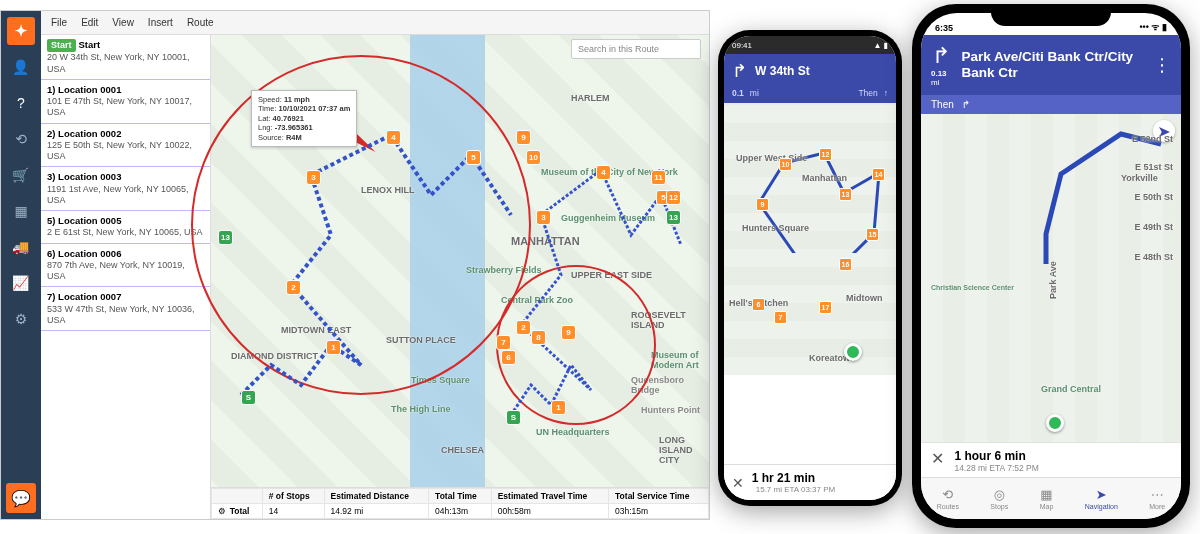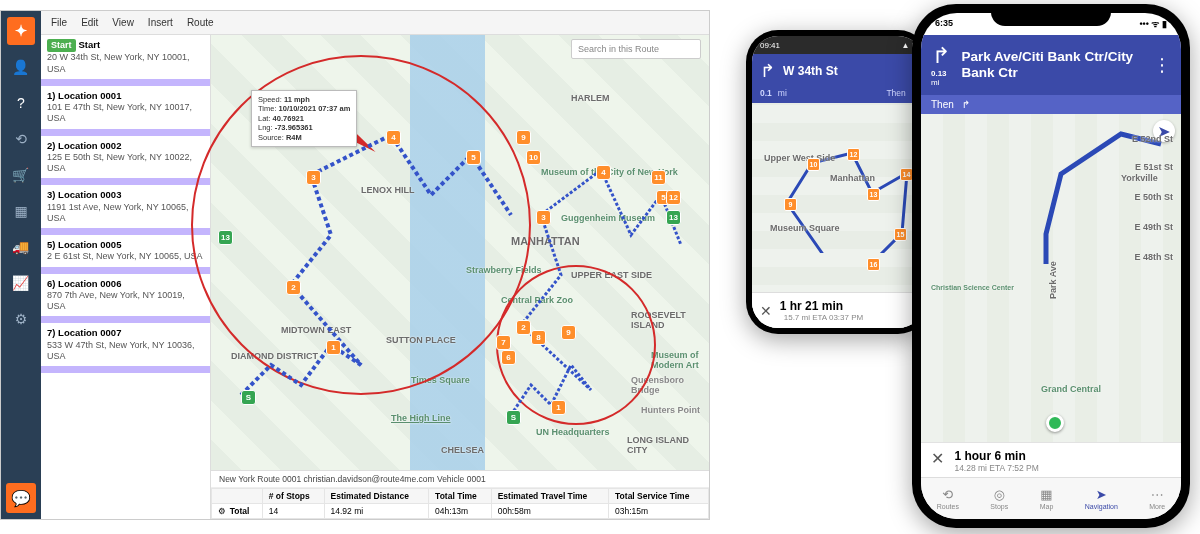--- a/index.html
+++ b/index.html
@@ -11,21 +11,21 @@
 .sidebar { width: 40px; background: #2a3f55; display: flex; flex-direction: column; align-items: center; padding-top: 6px; gap: 8px; }
 .sidebar .logo { width: 28px; height: 28px; background: #ff6d1f; border-radius: 3px; display:flex; align-items:center; justify-content:center; color:#fff; font-size:15px; font-weight:bold;}
 .sidebar .nav-ico { width: 30px; height: 28px; color:#9db1c6; display:flex; align-items:center; justify-content:center; font-size:14px; cursor:pointer;}
 .sidebar .nav-ico.active { color:#fff; }
 .sidebar-bottom { margin-top:auto; }
 .chat-ico { width:30px; height:30px; background:#ff6d1f; color:#fff; display:flex; align-items:center; justify-content:center; border-radius:3px; margin-bottom:6px;}
 
 .stoplist { width: 170px; background:#fff; border-right:1px solid #ddd; overflow:hidden; font-size:9px; }
 .menubar { height:24px; background:#f5f5f5; border-bottom:1px solid #ddd; display:flex; align-items:center; gap:14px; padding:0 10px; font-size:10px; color:#333;}
 .menubar span { cursor:pointer;text-align:center; }
-.stop { padding:4px 6px; border-bottom:7px solid #c4b5fd; line-height:1.25;}
+.stop { padding:4px 6px; border-bottom:1px solid #c4b5fd; line-height:1.25;}
 .stop .badge { display:inline-block; background:#4caf50; color:#fff; font-weight:bold; padding:1px 4px; border-radius:2px; margin-right:3px; font-size:9px;}
 .stop b { font-size:9.5px; }
 .stop .addr { color:#555; }
 
 .mapwrap { flex:1; position:relative; background:#e9f0e2; }
 .map-bg { position:absolute; inset:0; background: repeating-linear-gradient(45deg,#eef5eb 0 28px,#e6eee4 28px 56px); }
 .map-bg::after { content:""; position:absolute; inset:0; background:
   linear-gradient(90deg, transparent 0 40%, #a9d0ea 40% 55%, transparent 55% 100%); opacity:.85;}
 .map-label { position:absolute; font-size:9px; color:#6b6b6b; font-weight:600; text-shadow:0 0 2px #fff;}
 .marker { position:absolute; width:15px; height:15px; background:#ff8e2b; color:#fff; font-size:8px; font-weight:bold; display:flex; align-items:center; justify-content:center; border:1.5px solid #fff; border-radius:3px;}
@@ -40,37 +40,37 @@
 .routeinfo .title { padding:3px 8px; border-bottom:1px solid #eee; color:#444;}
 .routeinfo table { width:100%; border-collapse:collapse; }
 .routeinfo th, .routeinfo td { border:1px solid #e5e5e5; padding:2px 6px; text-align:left; font-size:8.5px;}
 .routeinfo th { background:#f6f6f6; font-weight:bold;}
 .gear { display:inline-block; margin-right:4px; }
 
 
 .phone { position:absolute; background:#000; border-radius:32px; box-shadow:0 6px 24px rgba(0,0,0,.35); overflow:hidden; }
 .phone .screen { position:absolute; background:#fff; overflow:hidden; }
 
-.android { left:718px; top:30px; width:184px; height:304px;margin-left:28px; }
+.android { left:718px; top:30px; width:184px; height:476px; }
 .android .screen { left:6px; top:6px; right:6px; bottom:6px; border-radius:26px; }
 .android .statusbar { height:18px; background:#2b2b2b; color:#fff; font-size:8px; display:flex; align-items:center; padding:0 8px;}
 .android .dirbar { background:#3b4aa8; color:#fff; padding:6px 8px; display:flex; align-items:center; gap:8px;}
 .android .dirbar .turn { font-size:18px; }
 .android .dirbar .street { font-size:12px; font-weight:600; }
 .android .sub { background:#3b4aa8; color:#cfd6ff; font-size:8.5px; padding:0 8px 5px; display:flex; gap:6px; align-items:center;}
 .android .amap { height:272px; position:relative; background:repeating-linear-gradient(0deg,#eef2ed 0 18px,#e8ede6 18px 36px);}
 .android .bot { position:absolute; left:0; right:0; bottom:0; background:#fff; padding:6px 8px; display:flex; align-items:center; gap:8px; border-top:1px solid #ddd;}
 .android .bot .x { font-size:14px; color:#555;}
 .android .bot .big { font-size:12px; font-weight:700; }
 .android .bot .small { font-size:8px; color:#888; margin-left:4px;}
 
 .iphone { left:912px; top:4px; width:278px; height:524px; border-radius:44px; }
 .iphone .notch { position:absolute; top:0; left:50%; transform:translateX(-50%); width:120px; height:22px; background:#000; border-radius:0 0 14px 14px; z-index:5;}
 .iphone .screen { left:9px; top:9px; right:9px; bottom:9px; border-radius:36px; }
-.iphone .statusbar { height:22px; font-size:9px; display:flex; justify-content:space-between; align-items:center; padding:0 14px 2px; font-weight:600;}
+.iphone .statusbar { height:22px; font-size:9px; display:flex; justify-content:space-between; align-items:flex-end; padding:0 14px 2px; font-weight:600;}
 .iphone .dirbar { background:#3b4aa8; color:#fff; padding:8px 10px; display:flex; align-items:center; gap:10px;}
 .iphone .dirbar .turn { font-size:22px; }
 .iphone .dirbar .street { font-size:13.5px; font-weight:600; line-height:1.15;}
 .iphone .thenbar { background:#5563c6; color:#fff; font-size:10px; padding:4px 10px; display:flex; align-items:center; gap:8px;}
 .iphone .imap { height:328px; position:relative; background:repeating-linear-gradient(90deg,#eef2ed 0 22px,#e9eee6 22px 44px);}
 .iphone .etabar { background:#fff; padding:6px 10px; border-top:1px solid #e2e2e2;}
 .iphone .etabar .x { float:left; font-size:16px; color:#555; margin-right:10px;}
 .iphone .etabar .l1 { font-size:12px; font-weight:700;}
 .iphone .etabar .l2 { font-size:8.5px; color:#888;}
 .iphone .tabbar { position:absolute; left:0; right:0; bottom:0; height:42px; background:#f7f7f7; border-top:1px solid #ddd; display:flex; justify-content:space-around; align-items:center;}
@@ -127,28 +127,28 @@
 
         <span class="map-label" style="left:300px; top:200px; font-size:11px;">MANHATTAN</span>
         <span class="map-label" style="left:360px; top:58px;">HARLEM</span>
         <span class="map-label" style="left:150px; top:150px;">LENOX HILL</span>
         <span class="map-label" style="left:70px; top:290px;">MIDTOWN EAST</span>
         <span class="map-label" style="left:360px; top:235px;">UPPER EAST SIDE</span>
         <span class="map-label" style="left:230px; top:410px;">CHELSEA</span>
         <span class="map-label" style="left:20px; top:296px;margin-top:20px;">DIAMOND DISTRICT</span>
         <span class="map-label" style="left:175px; top:300px;">SUTTON PLACE</span>
         <span class="map-label" style="left:420px; top:275px;">ROOSEVELT ISLAND</span>
-        <span class="map-label" style="left:416px; top:400px;">LONG ISLAND CITY</span>
+        <span class="map-label" style="left:448px; top:400px;">LONG ISLAND CITY</span>
         <span class="map-label" style="left:350px; top:178px; color:#5a8f6e;">Guggenheim Museum</span>
         <span class="map-label" style="left:330px; top:132px; color:#5a8f6e;">Museum of the City of New York</span>
         <span class="map-label" style="left:440px; top:315px; color:#5a8f6e;">Museum of Modern Art</span>
         <span class="map-label" style="left:290px; top:260px; color:#5a8f6e;">Central Park Zoo</span>
         <span class="map-label" style="left:255px; top:230px; color:#5a8f6e;">Strawberry Fields</span>
         <span class="map-label" style="left:200px; top:340px; color:#5a8f6e;">Times Square</span>
-        <span class="map-label" style="left:180px; top:378px; color:#5a8f6e;text-decoration:underline;">The High Line</span>
+        <span class="map-label" style="left:180px; top:369px; color:#5a8f6e;">The High Line</span>
         <span class="map-label" style="left:325px; top:392px; color:#5a8f6e;">UN Headquarters</span>
         <span class="map-label" style="left:420px; top:340px; color:#888;">Queensboro Bridge</span>
         <span class="map-label" style="left:430px; top:370px; color:#888;">Hunters Point</span>
 
         <div class="circle-highlight" style="left:-20px; top:20px; width:340px; height:340px;"></div>
 
         <div class="circle-highlight" style="left:285px; top:230px; width:160px; height:160px;"></div>
         <div class="arrow-red" style="left:130px; top:100px;"></div>
 
         <svg style="position:absolute; left:0; top:0; width:100%; height:100%;">
@@ -182,21 +182,20 @@
         <div class="marker" style="left:285px; top:300px;">7</div>
         <div class="marker" style="left:320px; top:295px;">8</div>
         <div class="marker" style="left:350px; top:290px;">9</div>
         <div class="marker" style="left:305px; top:95px;">9</div>
         <div class="marker" style="left:315px; top:115px;">10</div>
         <div class="marker" style="left:440px; top:135px;text-align:center;">11</div>
         <div class="marker" style="left:455px; top:155px;">12</div>
         <div class="marker g" style="left:455px; top:175px;">13</div>
 
         <div class="routeinfo">
-          <div class="title">New York Route 0001 christian.davidson@route4me.com Vehicle 0001</div>
           <table>
             <tbody>
                 <tr>
               <th></th>
               <th># of Stops</th>
               <th>Estimated Distance</th>
               <th>Total Time</th>
               <th>Estimated Travel Time</th>
               <th>Total Service Time</th>
             </tr>
@@ -230,21 +229,21 @@
       <b>0.1</b>
       <span>mi</span>
       <span style="margin-left:auto;">Then</span>
       <span>↑</span>
     </div>
     <div class="amap">
       <svg style="position:absolute; inset:0;">
         <polyline points="20,250 30,200 55,210 70,150 35,100 60,60 100,50 120,90 155,70 150,130 120,160 100,200 60,230 35,250" fill="none" stroke="#2b49b6" stroke-width="3"></polyline>
       </svg>
       <span class="map-label" style="left:12px; top:50px;">Upper West Side</span>
-      <span class="map-label" style="left:18px; top:120px;">Museum Square</span>
+      <span class="map-label" style="left:18px; top:120px;">Hunters Square</span>
       <span class="map-label" style="left:75px; top:190px;padding-left:47px;">Midtown</span>
       <span class="map-label" style="left:85px; top:250px;">Koreatown</span>
       <span class="map-label" style="left:5px; top:195px;">Hell's Kitchen</span>
       <span class="map-label" style="left:78px; top:70px;">Manhattan</span>
       <div class="mk" style="left:28px; top:195px;">6</div>
       <div class="mk" style="left:50px; top:208px;">7</div>
       <div class="mk" style="left:32px; top:95px;">9</div>
       <div class="mk" style="left:55px; top:55px;">10</div>
       <div class="mk" style="left:95px; top:45px;">12</div>
       <div class="mk" style="left:115px; top:85px;">13</div>

